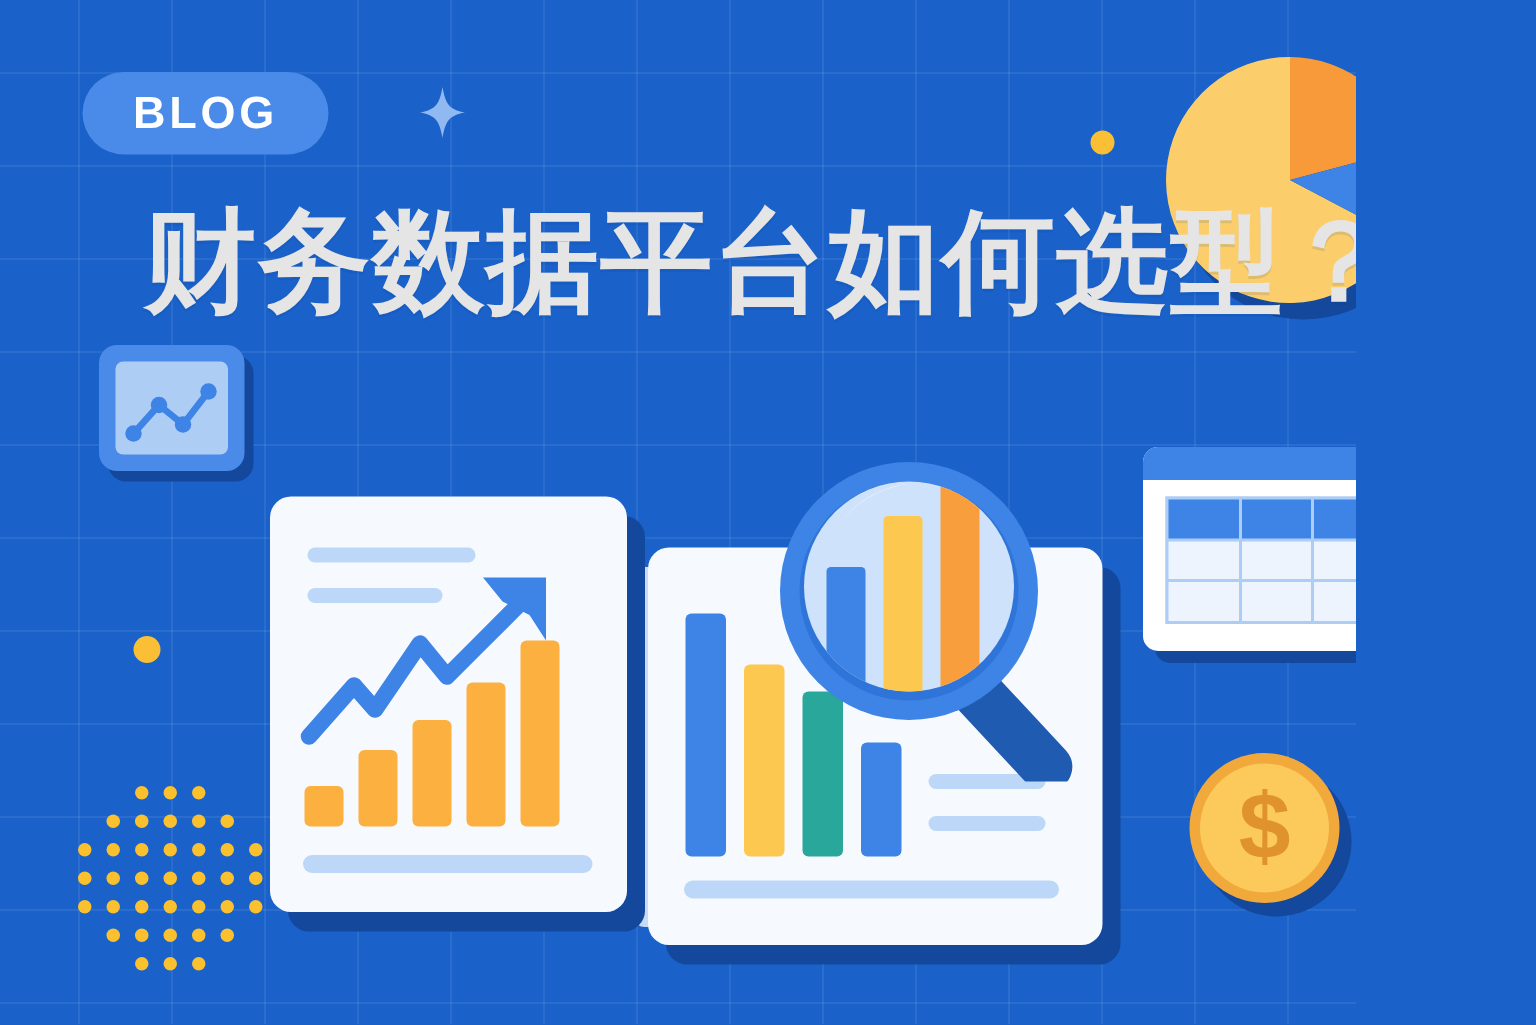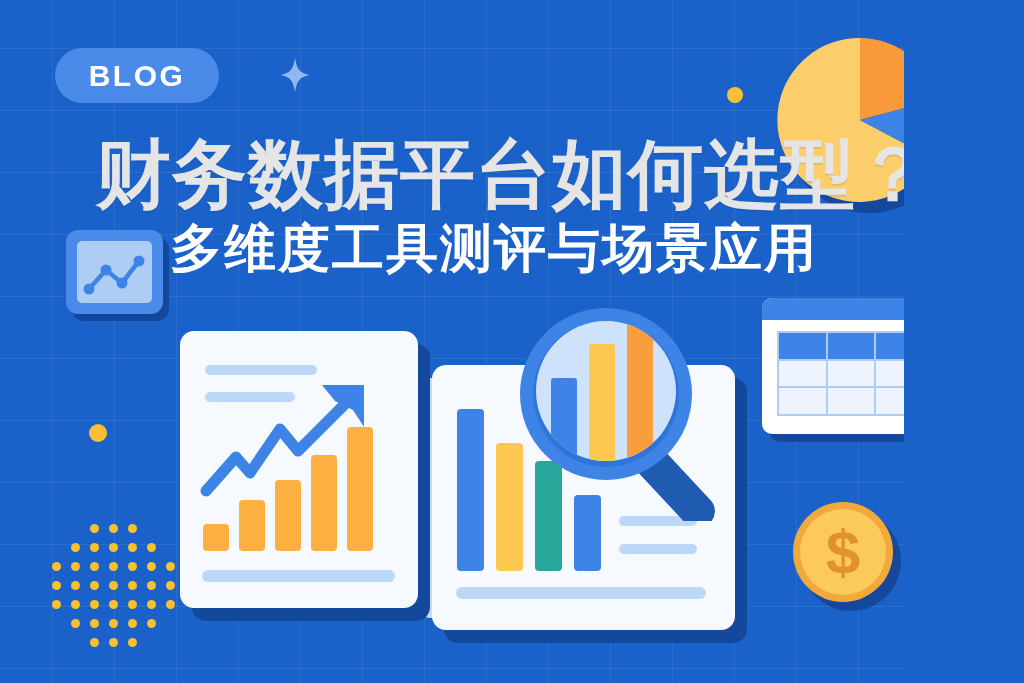--- a/index.html
+++ b/index.html
@@ -303,15 +303,14 @@
         <rect x="34" y="72" width="26" height="88" rx="3" fill="#3d84e6"></rect>
         <rect x="72" y="38" width="26" height="122" rx="3" fill="#fdc850"></rect>
         <rect x="110" y="14" width="26" height="146" rx="3" fill="#f99e3c"></rect>
       </g>
 
       <path d="M42 44 A70 70 0 0 1 96 16 A66 66 0 0 0 42 44 Z" fill="#e8f1fd" opacity="0.85"></path>
     </svg>
   </div>
 
   <div class="title-main">财务数据平台如何选型？</div>
-  <div class="title-sub">多维度工具测评与场景应用</div>
 
 </div>
 
 </body></html>

